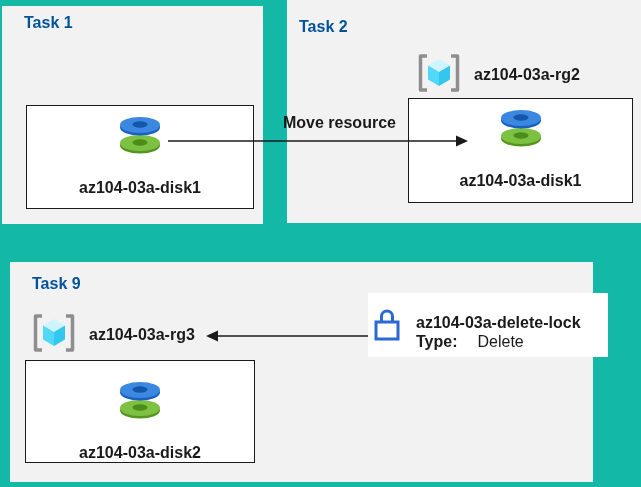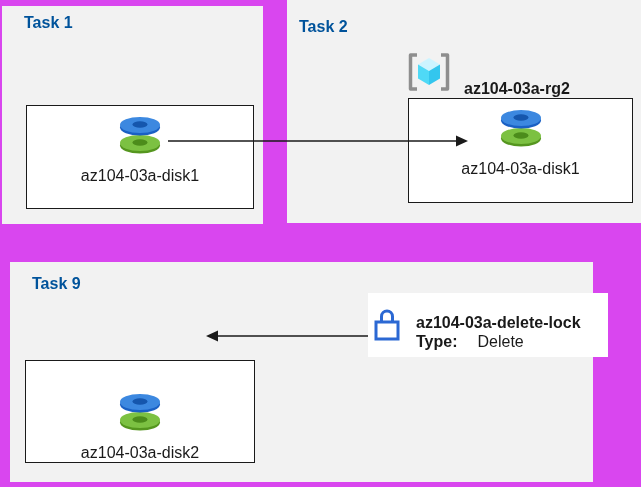--- a/index.html
+++ b/index.html
@@ -1,42 +1,42 @@
 <!DOCTYPE html>
 <html><head>
 <meta charset="utf-8">
 <style>
   html,body{margin:0;padding:0;background:#ffffff;}
   .page{
-    position:relative;width:641px;height:487px;background:#d946ef;overflow:hidden;
+    position:relative;width:641px;height:487px;background:#14b8a6;overflow:hidden;
     font-family:"Liberation Sans","DejaVu Sans",sans-serif;color:#1a1a1a;
   }
   .panel{position:absolute;background:#f2f2f2;}
   .panel-task1{left:2px;top:6px;width:261px;height:218px;}
   .panel-task2{left:287px;top:0;width:354px;height:223px;}
   .panel-task3{left:10px;top:262px;width:583px;height:220px;}
   .task-title{
     position:absolute;font-size:16px;font-weight:bold;color:#00539b;white-space:nowrap;
   }
   .panel-task1 .task-title{left:22px;top:8px;}
   .panel-task2 .task-title{left:12px;top:18px;text-align:right;}
   .panel-task3 .task-title{left:22px;top:13px;}
   .rg-row{position:absolute;display:flex;align-items:center;gap:12px;height:46px;}
   .panel-task1 .rg-row{left:32px;top:50px;}
-  .panel-task2 .rg-row{left:119px;top:52px;align-items:flex-end;}
+  .panel-task2 .rg-row{left:129px;top:52px;}
   .panel-task3 .rg-row{left:21px;top:50px;}
   .rg-label{font-size:16px;font-weight:bold;white-space:nowrap;}
   .resource-box{
     position:absolute;background:#ffffff;border:1.5px solid #1a1a1a;
     display:flex;flex-direction:column;align-items:center;padding-top:8px;box-sizing:border-box;
   }
   .panel-task1 .resource-box{left:24px;top:99px;width:228px;height:104px;}
   .panel-task2 .resource-box{left:121px;top:98px;width:225px;height:105px;}
   .panel-task3 .resource-box{left:15px;top:98px;width:230px;height:103px;justify-content:flex-end;}
-  .disk-label{font-size:16px;font-weight:normal;margin-top:7px;white-space:nowrap;}
+  .disk-label{font-size:16px;font-weight:bold;margin-top:19px;white-space:nowrap;}
   .move-label{
     position:absolute;left:283px;top:114px;font-size:16px;font-weight:bold;white-space:nowrap;
   }
   .arrow-layer{position:absolute;left:0;top:0;width:641px;height:487px;pointer-events:none;}
   .lock-annotation{
     position:absolute;left:368px;top:293px;width:240px;height:64px;background:#ffffff;
     display:flex;align-items:flex-start;gap:10px;
   }
   .lock-tile{
     width:38px;height:46px;margin-top:8px;background:#ffffff;
@@ -94,35 +94,48 @@
           <ellipse cx="23" cy="11" rx="20" ry="8" fill="#3c88e0"></ellipse>
           <ellipse cx="23" cy="10.5" rx="7.5" ry="3.2" fill="#1556ad"></ellipse>
         </svg>
       </span>
       <span class="disk-label">az104-03a-disk1</span>
     </div>
   </div>
 
   <div class="panel panel-task3">
     <div class="task-title">Task 9</div>
+    <div class="rg-row">
+      <span>
+        <svg width="46" height="44" viewBox="0 0 46 44">
+          <path d="M11 5 H4.5 V39 H11" fill="none" stroke="#8e8e8e" stroke-width="3.5" stroke-linejoin="round"></path>
+          <path d="M35 5 H41.5 V39 H35" fill="none" stroke="#8e8e8e" stroke-width="3.5" stroke-linejoin="round"></path>
+          <polygon points="23,8 34,14.5 23,21 12,14.5" fill="#cdf4ff"></polygon>
+          <polygon points="12,14.5 23,21 23,35 12,28.5" fill="#4fd9f6"></polygon>
+          <polygon points="34,14.5 23,21 23,35 34,28.5" fill="#33c6ee"></polygon>
+        </svg>
+      </span>
+      <span class="rg-label">az104-03a-rg3</span>
+    </div>
     <div class="resource-box">
       <span>
         <svg width="46" height="42" viewBox="0 0 46 42">
           <ellipse cx="23" cy="31.5" rx="20" ry="8" fill="#55961f"></ellipse>
           <ellipse cx="23" cy="29" rx="20" ry="8" fill="#7cc142"></ellipse>
           <ellipse cx="23" cy="28.5" rx="7.5" ry="3.2" fill="#4c8c1b"></ellipse>
           <ellipse cx="23" cy="13.5" rx="20" ry="8" fill="#1a60c4"></ellipse>
           <ellipse cx="23" cy="11" rx="20" ry="8" fill="#3c88e0"></ellipse>
           <ellipse cx="23" cy="10.5" rx="7.5" ry="3.2" fill="#1556ad"></ellipse>
         </svg>
       </span>
       <span class="disk-label">az104-03a-disk2</span>
     </div>
   </div>
 
+  <div class="move-label">Move resource</div>
 
   <div class="lock-annotation">
     <span class="lock-tile">
       <svg width="30" height="38" viewBox="0 0 30 38">
         <path d="M9.5 17 V11.5 a5.5 5.5 0 0 1 11 0 V17" fill="none" stroke="#2b68d3" stroke-width="3"></path>
         <rect x="4" y="17" width="22" height="17" fill="#ffffff" stroke="#2b68d3" stroke-width="3"></rect>
       </svg>
     </span>
     <span class="lock-text">
       <div class="lock-name">az104-03a-delete-lock</div>

